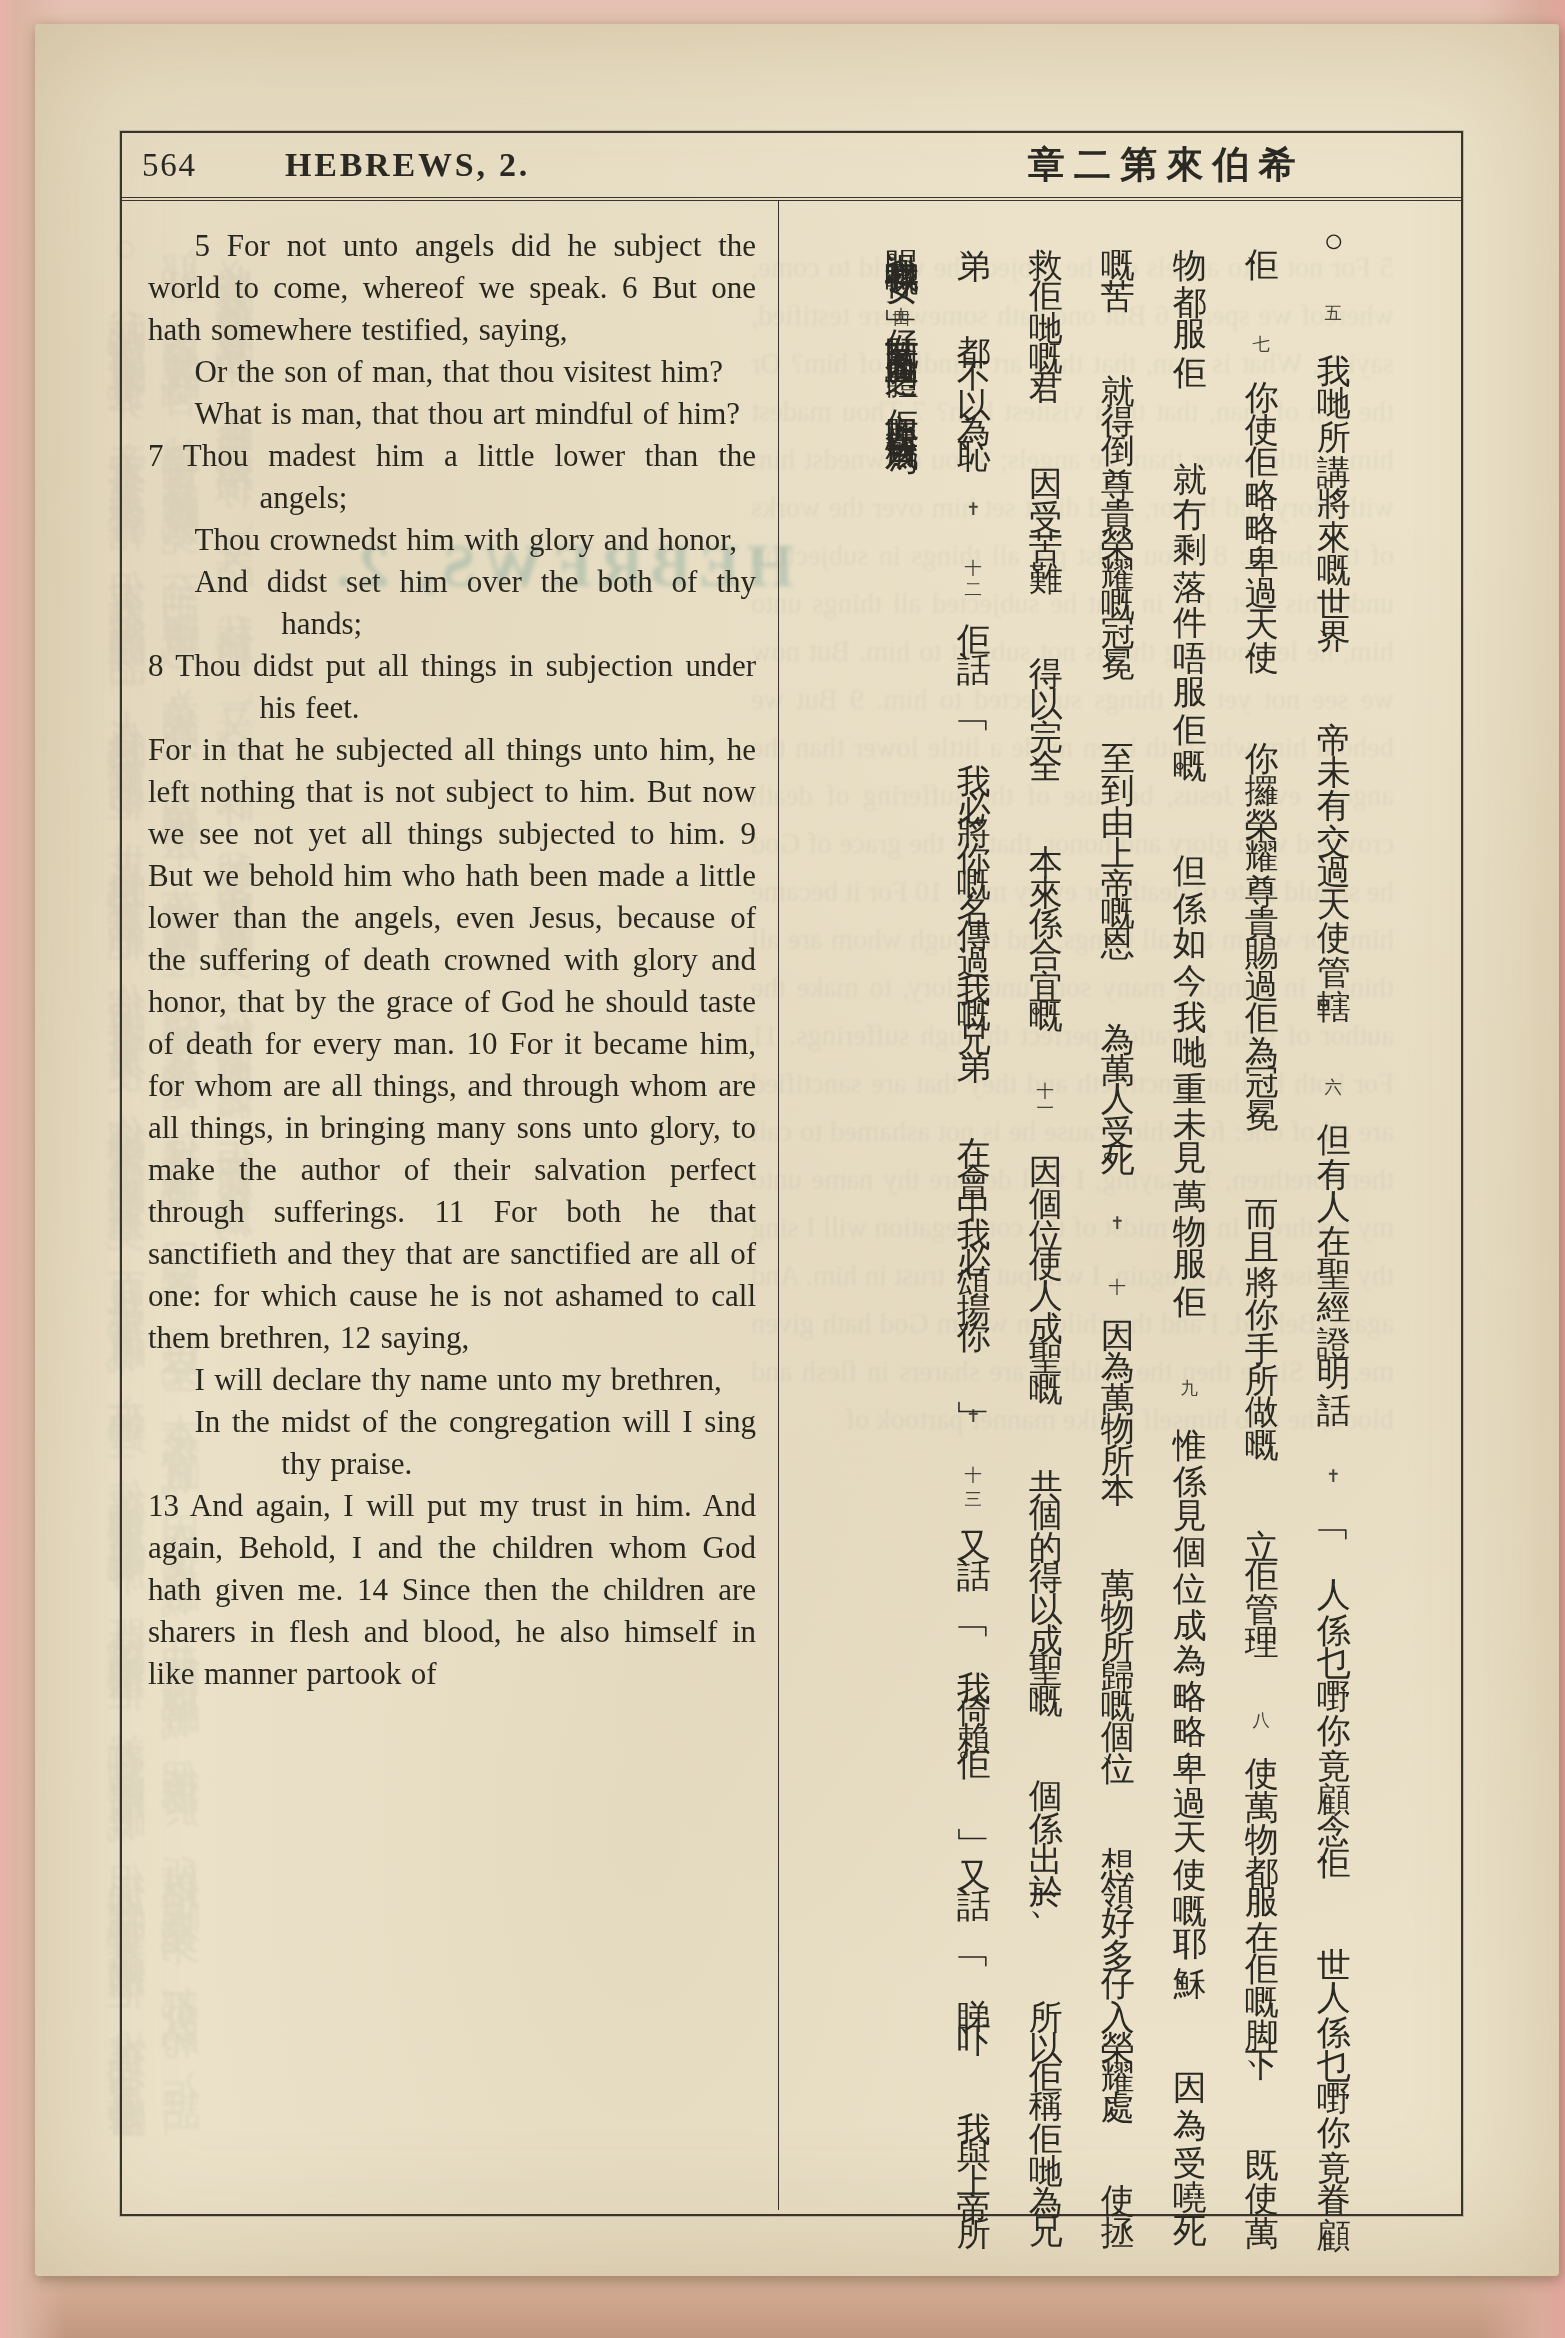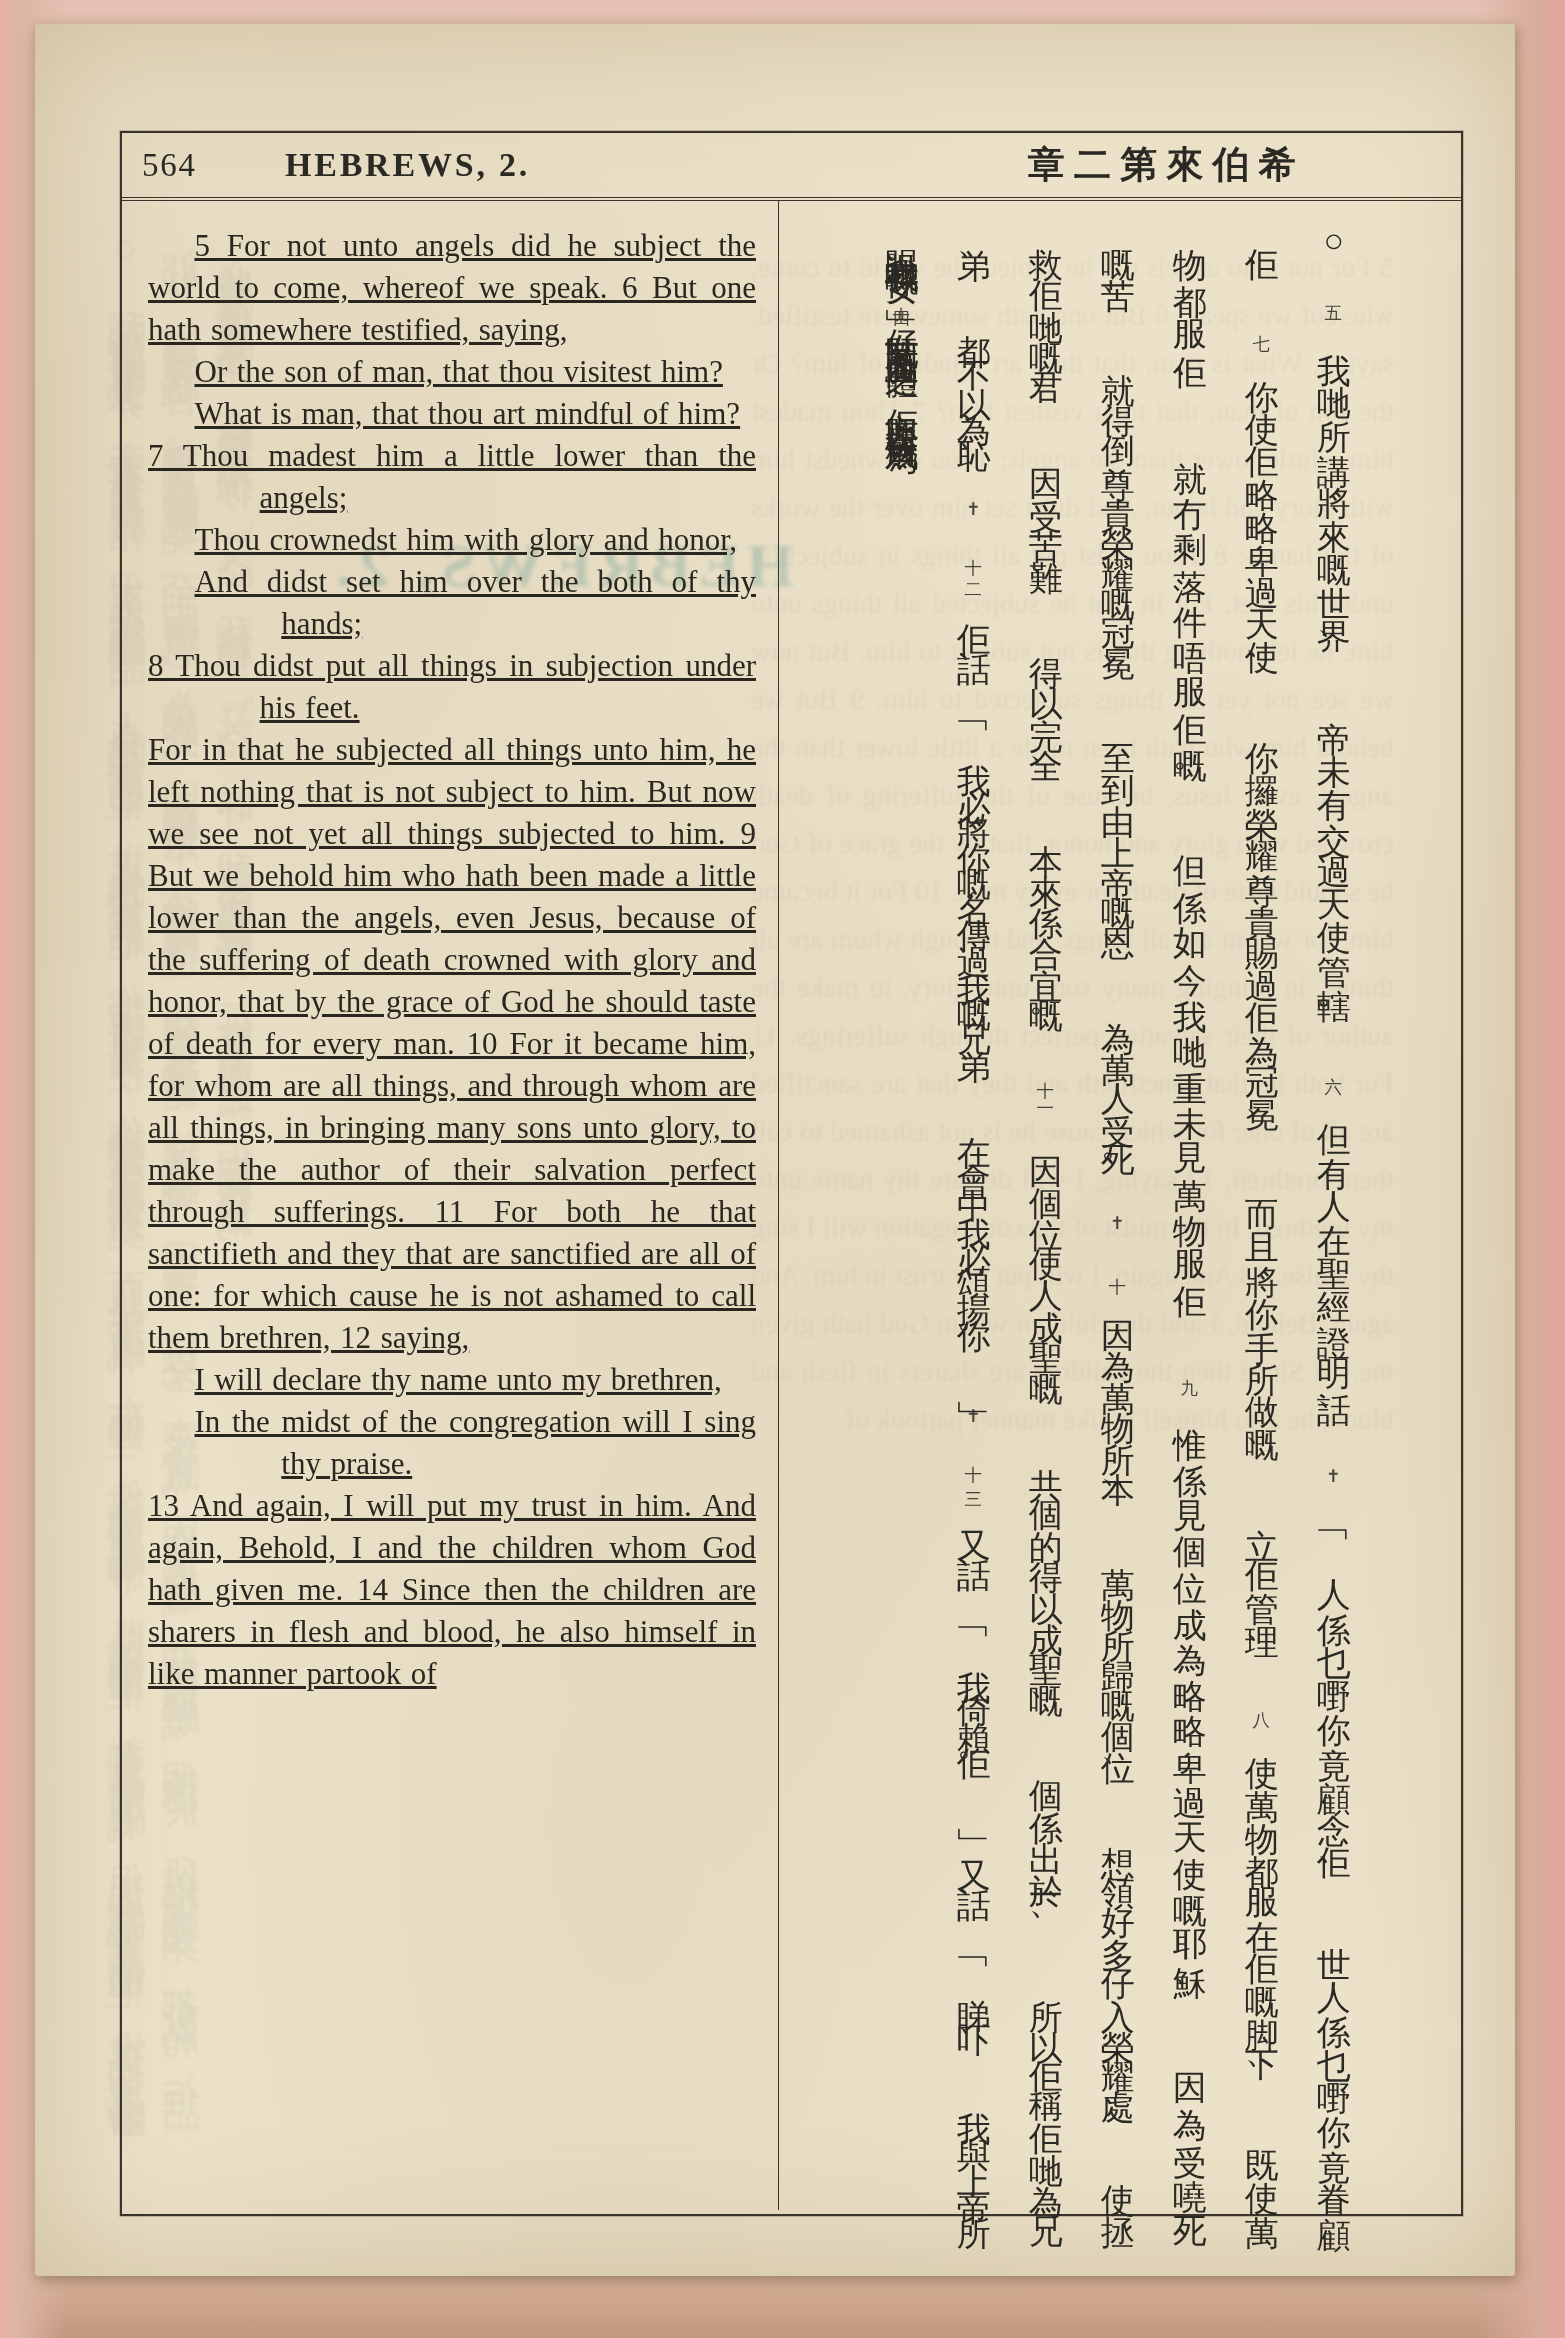--- a/index.html
+++ b/index.html
@@ -19,20 +19,21 @@
   }
   .page {
     position:absolute; left:35px; top:24px; width:1480px; height:2252px;
     background:
       radial-gradient(ellipse at 18% 22%, rgba(130,95,55,.07), rgba(0,0,0,0) 42%),
       radial-gradient(ellipse at 75% 55%, rgba(130,95,55,.06), rgba(0,0,0,0) 46%),
       radial-gradient(ellipse at 40% 80%, rgba(120,90,50,.06), rgba(0,0,0,0) 40%),
       #ebe2c9;
     box-shadow: inset 0 0 138px rgba(145,105,60,.30), 1.8px 3.7px 13px rgba(60,40,20,.35);
     border-radius:3.7px;
+    padding-left:44px;
   }
   
   .ghost { position:absolute; color:#4a4a42; pointer-events:none; }
   .ghost-title {
     left:294px; top:507px; transform:scaleX(-1);
     font-size:61px; font-weight:bold; letter-spacing:7.3px;
     color:#5f968c; opacity:.30; filter:blur(2px);
   }
   .ghost-cn {
     left:64px; top:202px; width:588px; height:1910px; overflow:hidden;
@@ -58,21 +59,20 @@
   }
   .pgnum   { margin-left:20px; font-size:33px; letter-spacing:1.8px; }
   .htitle-en { margin-left:88px; font-size:34px; font-weight:700; letter-spacing:2.8px; }
   .htitle-cn { margin-left:auto; margin-right:156px; font-size:37px; letter-spacing:9.2px; font-weight:600; }
   .body-cols { display:flex; height:2009px; }
   
   .en-col {
     width:656px; box-sizing:border-box;
     padding:24px 22px 0 26px;
     color:#29271f;
-    text-decoration:underline;
   }
   .en-col p {
     margin:0; font-size:31px; line-height:42px;
     text-align:justify; word-spacing:1.8px;
   }
   .para-indent { text-indent:1.5em; }
   .para-flush  { text-indent:0; }
   .para-poem   { padding-left:4.3em; text-indent:-2.8em; text-align:left; }
   .para-poemn  { padding-left:3.6em; text-indent:-3.6em; text-align:left; }
   .divider { width:0; border-left:1.8px solid #38342c; }

